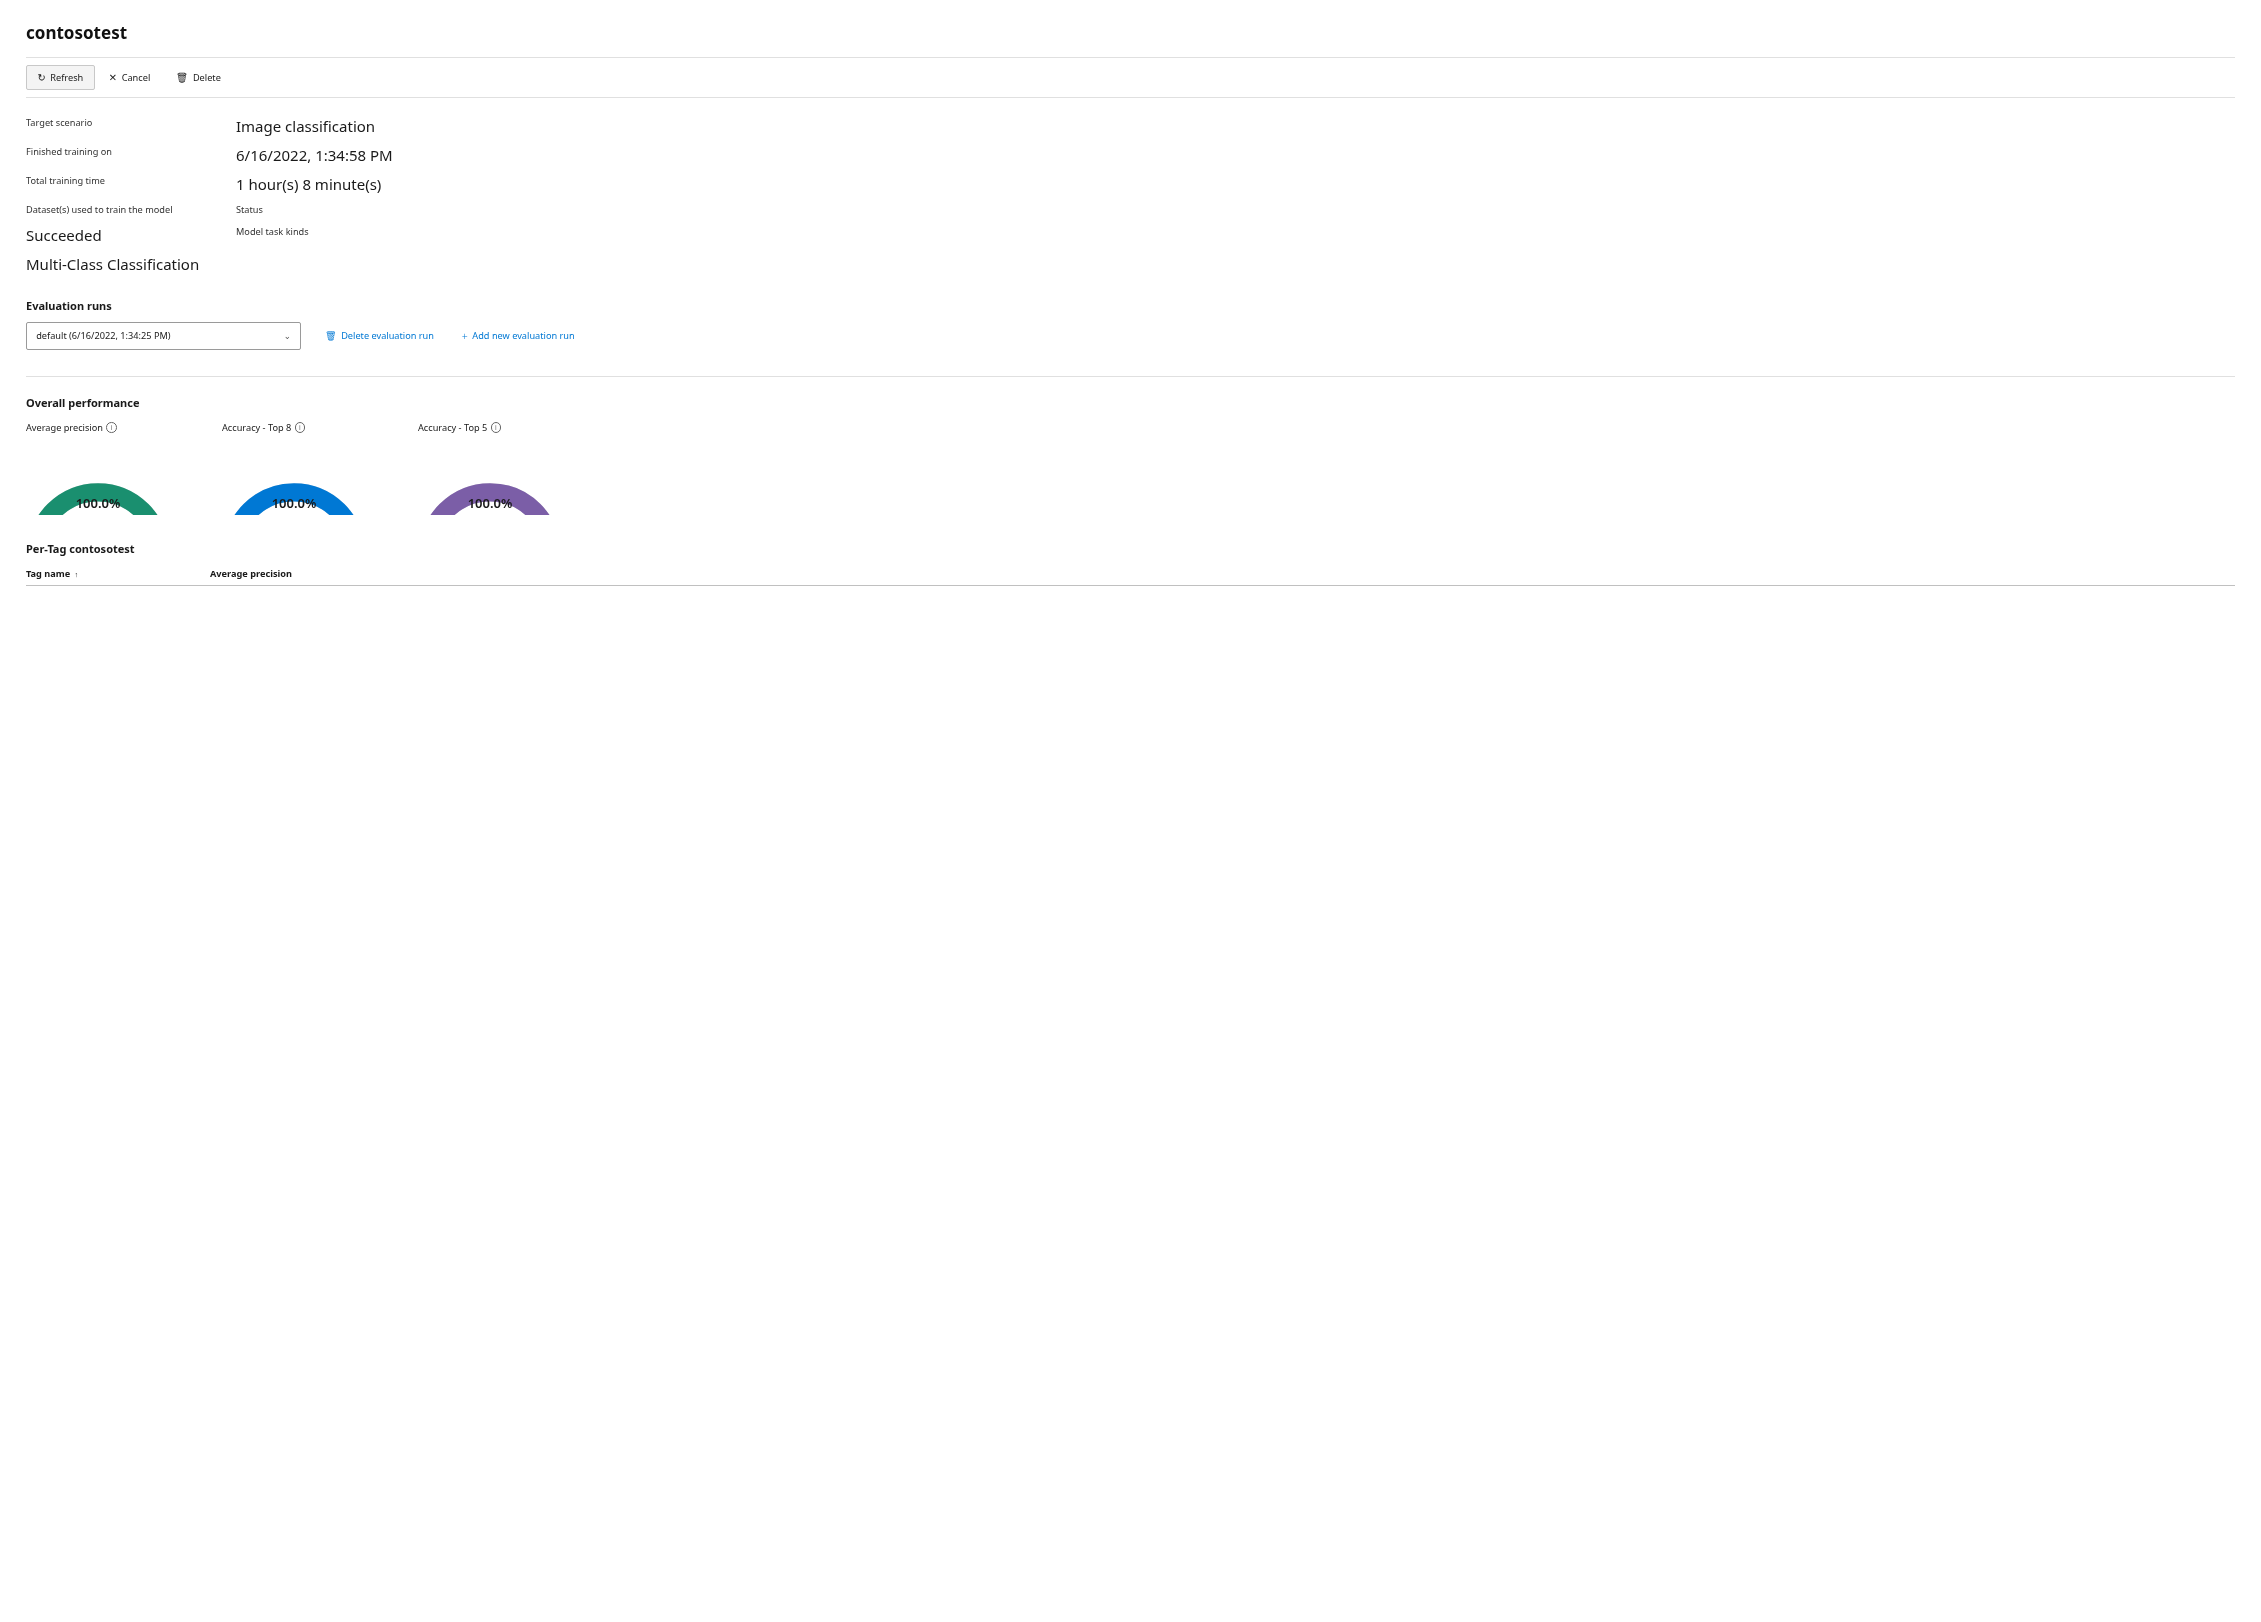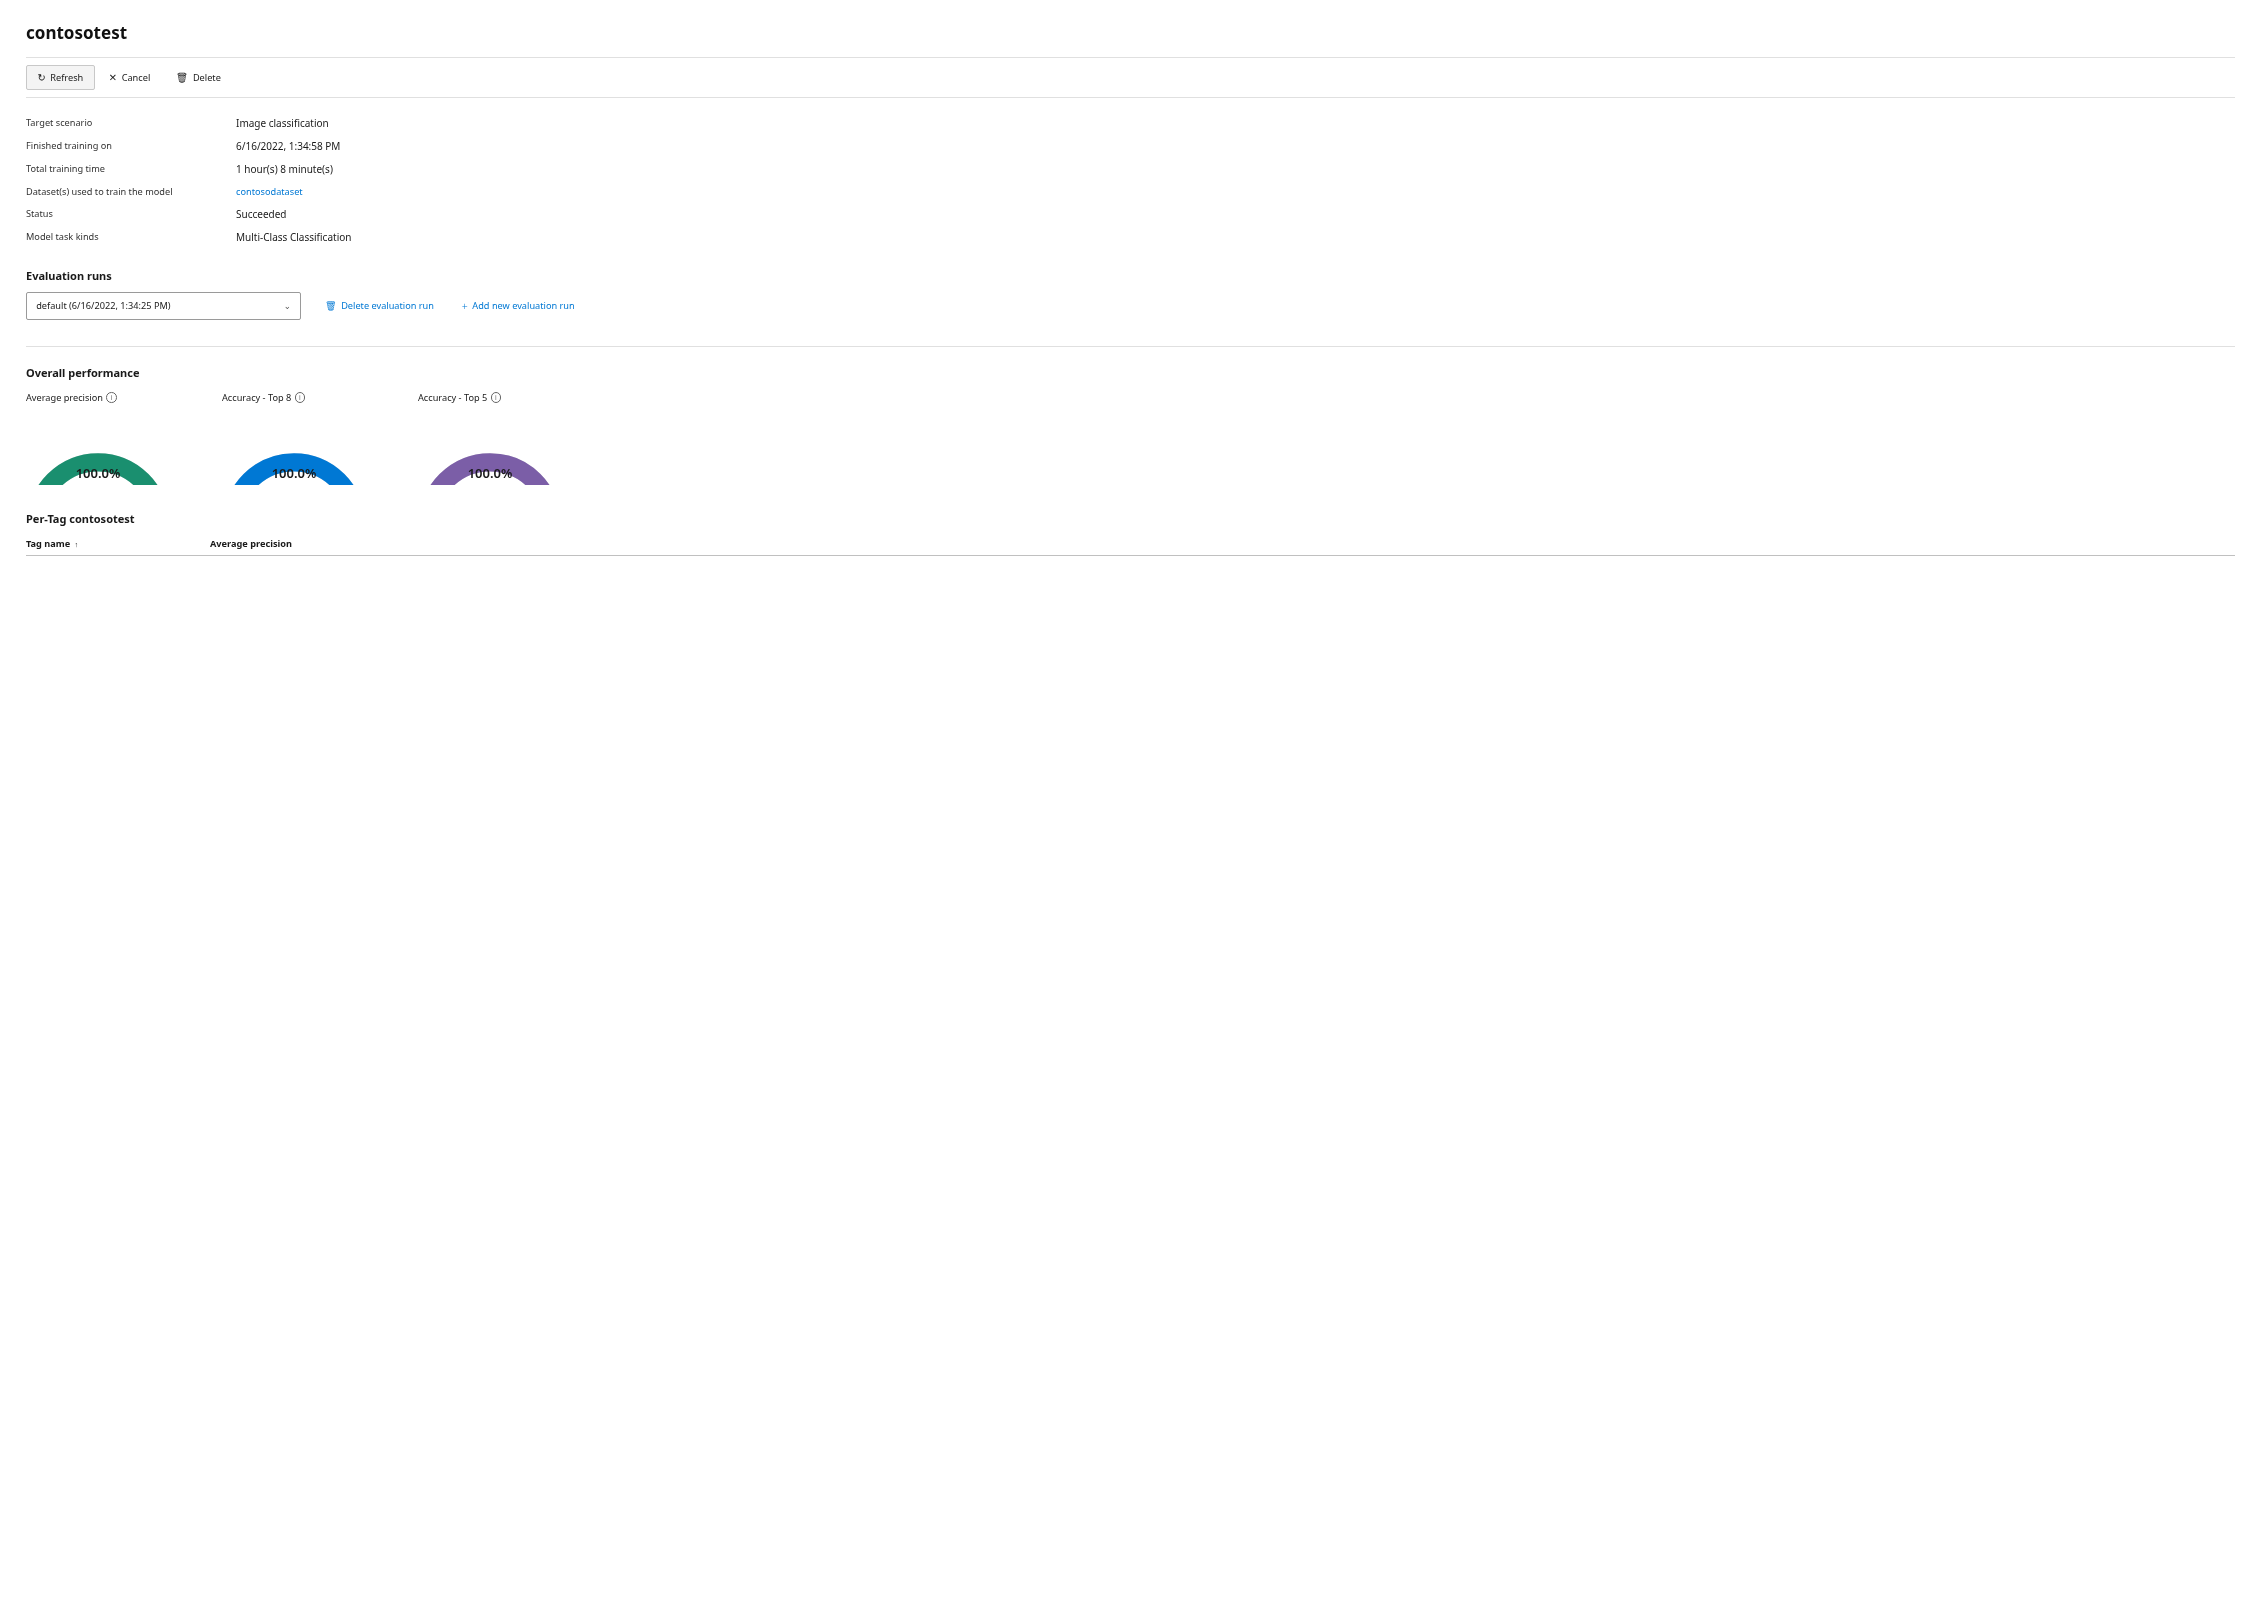--- a/index.html
+++ b/index.html
@@ -59,21 +59,21 @@
       margin-bottom: 23.6px;
     }
 
     .info-label {
       color: #333;
       font-size: 9.2px;
     }
 
     .info-value {
       color: #1a1a1a;
-      font-size: 10px;
+      font-size: 15px;
     }
 
     .info-link {
       color: #0078d4;
       text-decoration: none;
       font-size: 9.2px;
       cursor: pointer;
     }
 
     
@@ -237,21 +237,20 @@
   <span class="info-label">Target scenario</span>
   <span class="info-value">Image classification</span>
 
   <span class="info-label">Finished training on</span>
   <span class="info-value">6/16/2022, 1:34:58 PM</span>
 
   <span class="info-label">Total training time</span>
   <span class="info-value">1 hour(s) 8 minute(s)</span>
 
   <span class="info-label">Dataset(s) used to train the model</span>
-  <a class="info-link" href="#">contosodataset</a>
 
   <span class="info-label">Status</span>
   <span class="info-value">Succeeded</span>
 
   <span class="info-label">Model task kinds</span>
   <span class="info-value">Multi-Class Classification</span>
 </div>
 
 <div class="overall-section">
   <h2 class="section-title">Evaluation runs</h2>

